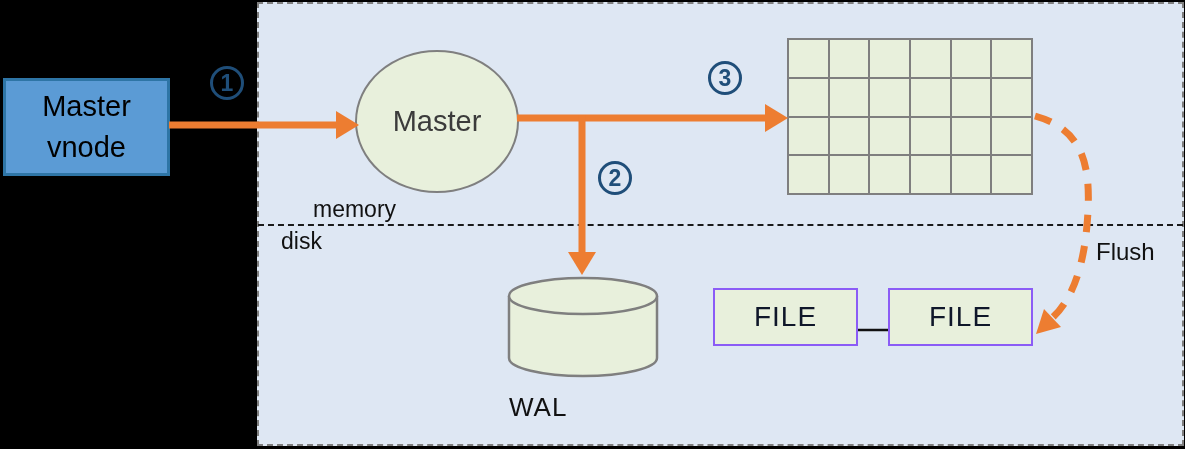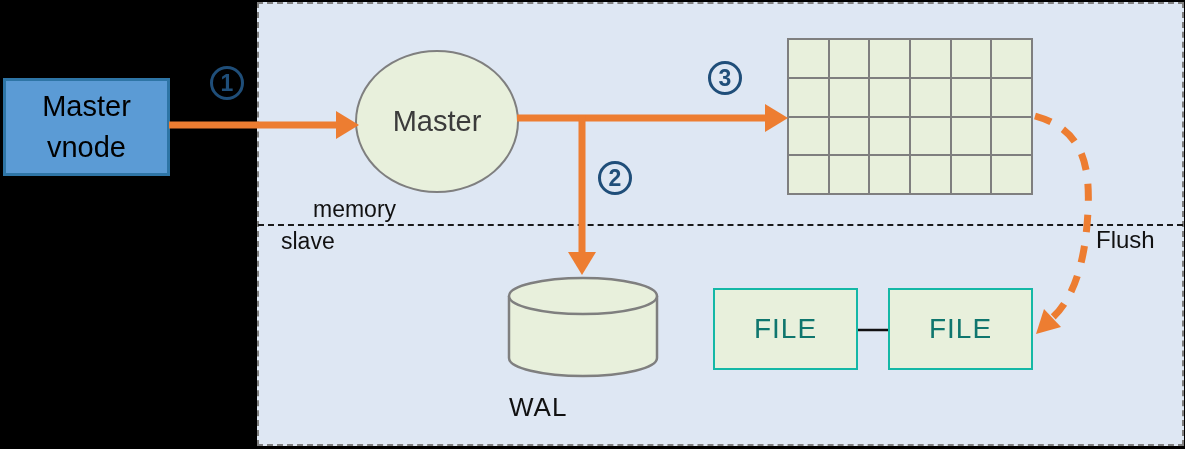--- a/index.html
+++ b/index.html
@@ -28,37 +28,37 @@
   }
   
   .memgrid{
     position:absolute;left:787px;top:38px;width:246px;height:157px;
     box-sizing:border-box;background:#7f7f7f;border:2px solid #7f7f7f;
     display:grid;gap:2px;
   }
   .memgrid .cell{background:#e8f0dc;}
   
   .file{
-    position:absolute;top:288px;width:145px;height:82px;box-sizing:border-box;
-    background:#e8f0dc;border:2px solid #14b8a6;color:#0f766e;
+    position:absolute;top:288px;width:145px;height:58px;box-sizing:border-box;
+    background:#e8f0dc;border:2px solid #8b5cf6;color:#0f172a;
     display:flex;align-items:center;justify-content:center;
     font-size:28px;letter-spacing:1px;
   }
   .file.f1{left:713px;}
   .file.f2{left:888px;}
   
   .separator{
     position:absolute;left:258px;top:224px;width:925px;height:0;
     border-top:2.5px dashed #1a1a1a;
   }
   .lbl{position:absolute;color:#111;}
   .lbl-memory{left:281px;top:196px;font-size:23px;margin-left:32px;}
   .lbl-disk{left:281px;top:228px;font-size:23px;}
   .lbl-wal{left:509px;top:392px;width:148px;text-align:left;font-size:26px;letter-spacing:1px;}
-  .lbl-flush{left:1096px;top:226px;font-size:24px;}
+  .lbl-flush{left:1096px;top:238px;font-size:24px;}
   .lbl-slave{left:1030px;top:400px;width:130px;text-align:right;font-size:23px;}
   
   .badge{
     position:absolute;width:34px;height:34px;box-sizing:border-box;
     border:3px solid #1f4e79;border-radius:50%;color:#1f4e79;
     display:flex;align-items:center;justify-content:center;
     font-size:23px;font-weight:700;background:transparent;
   }
   .badge.b1{left:210px;top:66px;}
   .badge.b2{left:598px;top:161px;}
@@ -68,21 +68,21 @@
 </style>
 </head>
 <body>
 
 <div class="stage">
 
   <div class="panel"></div>
 
   <div class="separator"></div>
   <div class="lbl lbl-memory">memory</div>
-  <div class="lbl lbl-disk">slave</div>
+  <div class="lbl lbl-disk">disk</div>
 
   <div class="master">Master
 vnode</div>
 
   <div class="write">Master</div>
 
   <div class="memgrid" style="grid-template-columns: repeat(6, 1fr); grid-template-rows: repeat(4, 1fr);">
       <div class="cell"></div>
       <div class="cell"></div>
       <div class="cell"></div>

